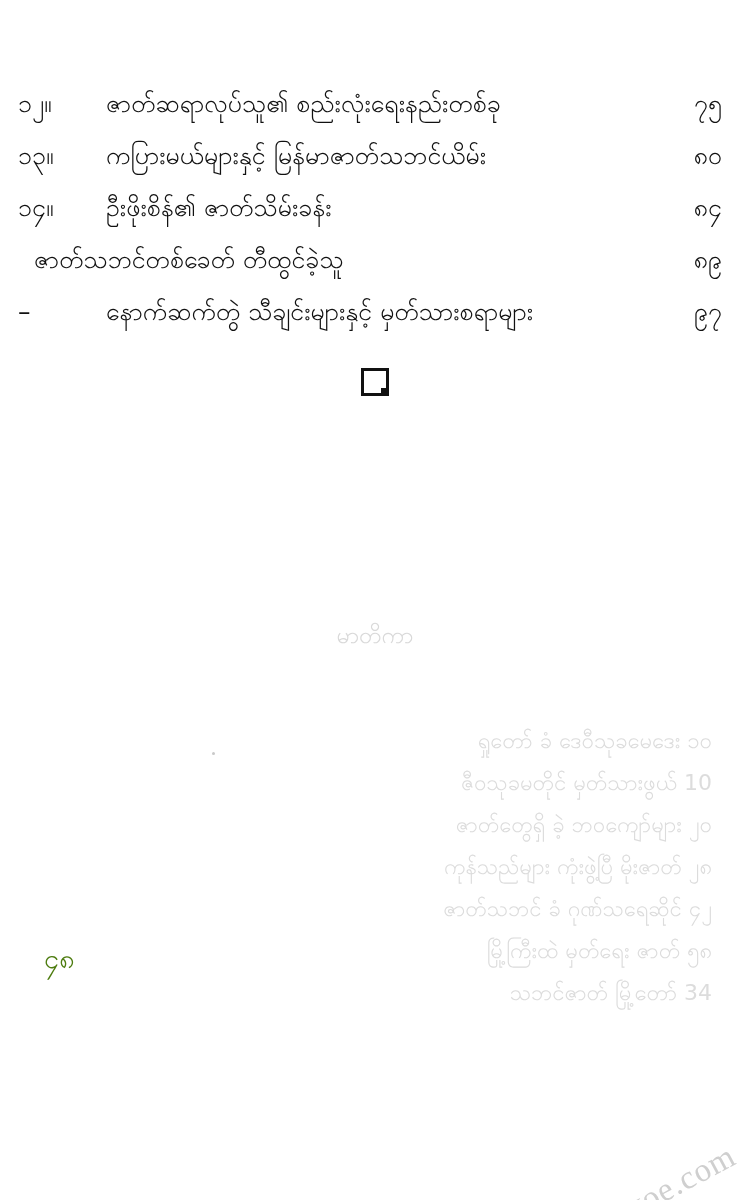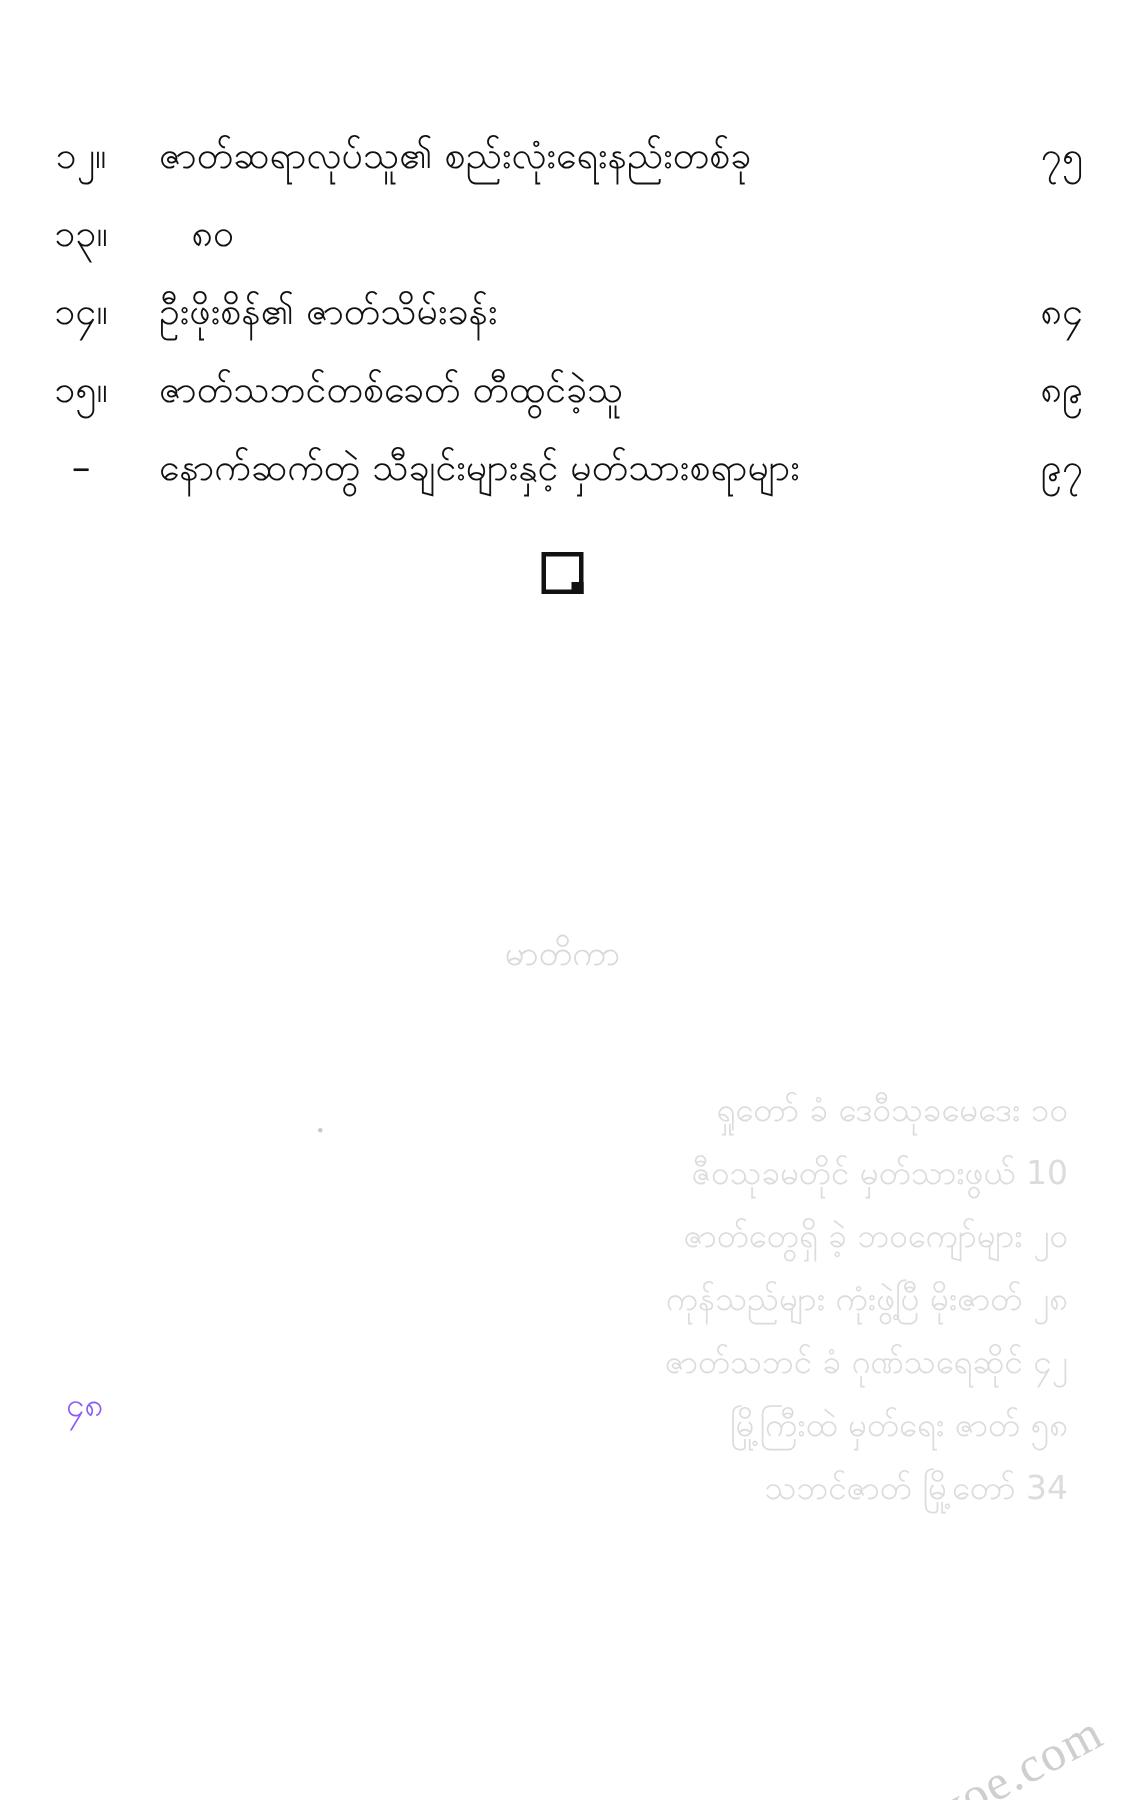--- a/index.html
+++ b/index.html
@@ -33,21 +33,21 @@
     align-items: baseline;
     padding: 0 28px 0 18px;
     height: 52px;
     font-size: 25px;
     line-height: 52px;
     white-space: nowrap;
   }
   .toc-num {
     width: 72px;
     flex: 0 0 72px;
-    text-align: center;
+    text-align: left;
     letter-spacing: 0px;
   }
   .toc-title {
     flex: 1 1 auto;
     text-align: left;
     overflow: hidden;
     margin-left: 16px;
   }
   .toc-page {
     width: 66px;
@@ -114,23 +114,23 @@
   .bleed-line {
     height: 42px;
     line-height: 42px;
     color: #dcdcdc;
     white-space: nowrap;
     overflow: hidden;
   }
   .bleed-folio {
     position: absolute;
     left: 44px;
-    top: 322px;
-    color: #8b5cf6;
-    font-size: 22px;
+    top: 341px;
+    color: #4d7c0f;
+    font-size: 27px;
   }
   .bleed-dot {
     position: absolute;
     left: 212px;
     top: 152px;
     width: 3px;
     height: 3px;
     border-radius: 50%;
     background: #c9c9c9;
   }
@@ -159,31 +159,31 @@
   <div class="toc">
 
     <div class="toc-row">
       <span class="toc-num">၁၂။</span>
       <span class="toc-title">ဇာတ်ဆရာလုပ်သူ၏ စည်းလုံးရေးနည်းတစ်ခု</span>
       <span class="toc-page">၇၅</span>
     </div>
 
     <div class="toc-row">
       <span class="toc-num">၁၃။</span>
+      <span class="toc-title">ကပြားမယ်များနှင့် မြန်မာဇာတ်သဘင်ယိမ်း</span>
       <span class="toc-page">၈၀</span>
     </div>
 
     <div class="toc-row">
       <span class="toc-num">၁၄။</span>
       <span class="toc-title">ဦးဖိုးစိန်၏ ဇာတ်သိမ်းခန်း</span>
       <span class="toc-page">၈၄</span>
     </div>
 
     <div class="toc-row">
-      <span class="toc-num">၁၅။</span>
       <span class="toc-title">ဇာတ်သဘင်တစ်ခေတ် တီထွင်ခဲ့သူ</span>
       <span class="toc-page">၈၉</span>
     </div>
 
     <div class="toc-row">
       <span class="toc-num">–</span>
       <span class="toc-title">နောက်ဆက်တွဲ သီချင်းများနှင့် မှတ်သားစရာများ</span>
       <span class="toc-page">၉၇</span>
     </div>
 

